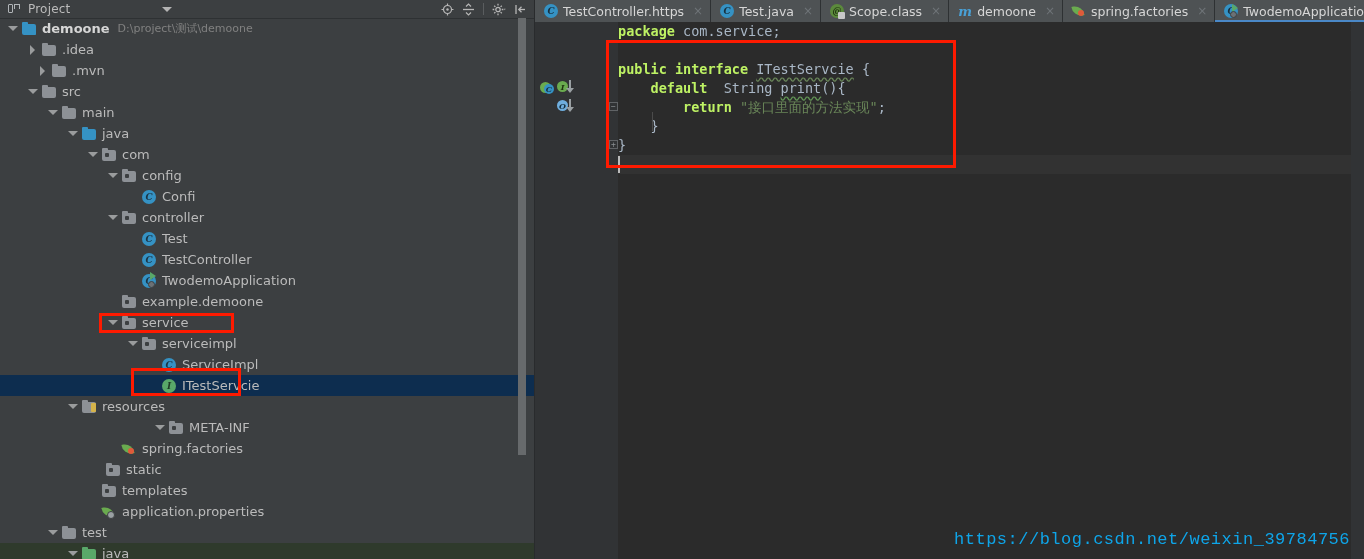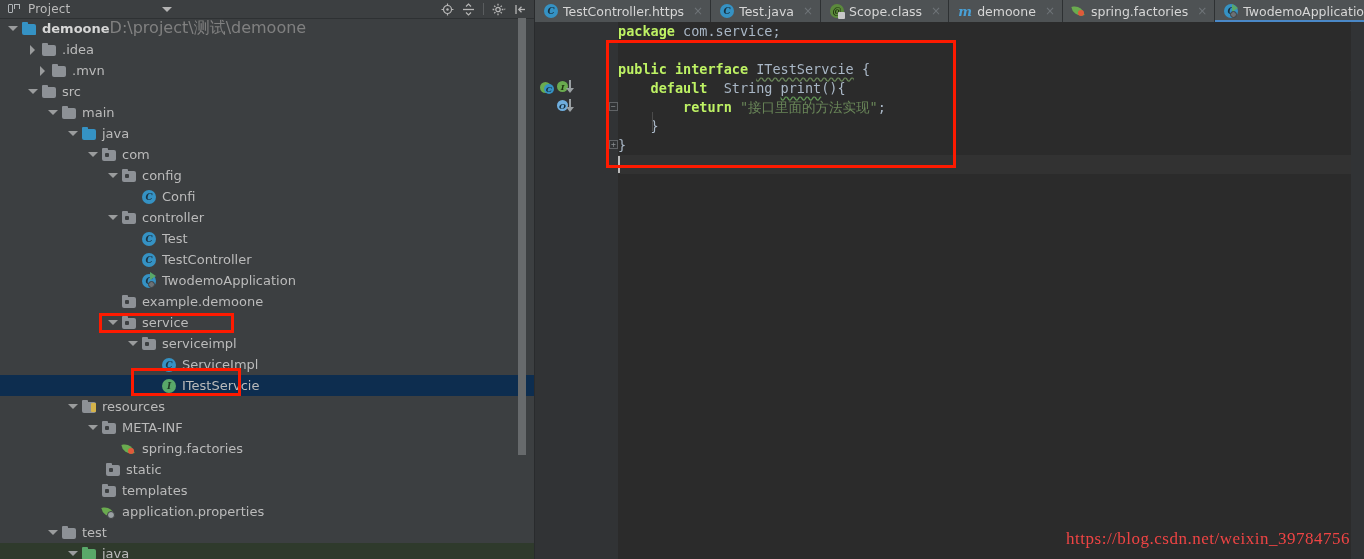--- a/index.html
+++ b/index.html
@@ -59,21 +59,21 @@
   }
   .arrow.right::after{
     content:"";position:absolute;left:2px;top:0px;
     border-top:5px solid transparent;border-bottom:5px solid transparent;
     border-left:5px solid #9a9c9d;
   }
   .arrow.none::after{content:none;}
   .ic{width:16px;height:16px;flex:none;margin-right:5px;position:relative;}
   .lbl{line-height:16px;}
   .lbl.bold{font-weight:bold;color:#d6d6d6;}
-  .sub{color:#808080;font-size:16px;}
+  .sub{color:#808080;margin-left:8px;font-size:11px;}
 
   
   .ic-folder{position:absolute;left:1px;top:3px;width:14px;height:11px;border-radius:1px 2px 2px 2px;}
   .ic-folder::before{content:"";position:absolute;left:0;top:-2px;width:6px;height:3px;border-radius:1px 1px 0 0;background:inherit;}
   .f-gray .ic-folder{background:#8d9196;}
   .f-blue .ic-folder{background:#3592c4;}
   .f-green .ic-folder{background:#59a869;}
   
   .f-pkg .ic-folder{background:#8d9196;}
   .f-pkg .dot{position:absolute;left:4px;top:6px;width:4px;height:4px;background:#3c3f41;border-radius:1px;}
@@ -158,22 +158,22 @@
   .foldmark{position:absolute;width:9px;height:9px;border:1px solid #606366;box-sizing:border-box;color:#8a8f92;
     font-size:8px;line-height:7px;text-align:center;font-family:"DejaVu Sans Mono",monospace;}
 
   
   .err-stripe{position:absolute;right:0;top:22px;width:13px;height:537px;background:#313335;}
 
   
   .redbox{position:absolute;border:3px solid #fe1a00;box-sizing:border-box;pointer-events:none;}
 
   .watermark{
-    position:absolute;right:14px;bottom:10px;color:#ef4444;
-    font-family:Liberation Serif, serif;font-size:17px;letter-spacing:.5px;
+    position:absolute;right:14px;bottom:10px;color:#0ea5e9;
+    font-family:Liberation Mono, monospace;font-size:17px;letter-spacing:.5px;
   }
 </style>
 </head>
 <body>
 
 <div class="app">
 
   <div class="project-panel">
 
     <div class="panel-header">
@@ -320,21 +320,21 @@
           <span class="ic">
             <i class="rnd ifc">I</i>
           </span>
           <span class="lbl">ITestServcie</span>
         </div>
         <div class="row" style="padding-left: 68px;">
           <span class="arrow down"></span>
           <span class="ic"><span class="f-gray"><i class="ic-folder"></i><i class="resmark"></i></span></span>
           <span class="lbl">resources</span>
         </div>
-        <div class="row" style="padding-left: 88px;">
+        <div class="row" style="padding-left: 112px; margin-left: 43px;">
           <span class="arrow down"></span>
           <span class="ic"><span class="f-pkg"><i class="ic-folder"></i><i class="dot"></i></span></span>
           <span class="lbl">META-INF</span>
         </div>
         <div class="row" style="padding-left: 108px;">
           <span class="arrow none"></span>
           <span class="ic">
             <span class="leaf">
               <i class="lf"></i>
               <i class="bug"></i>

